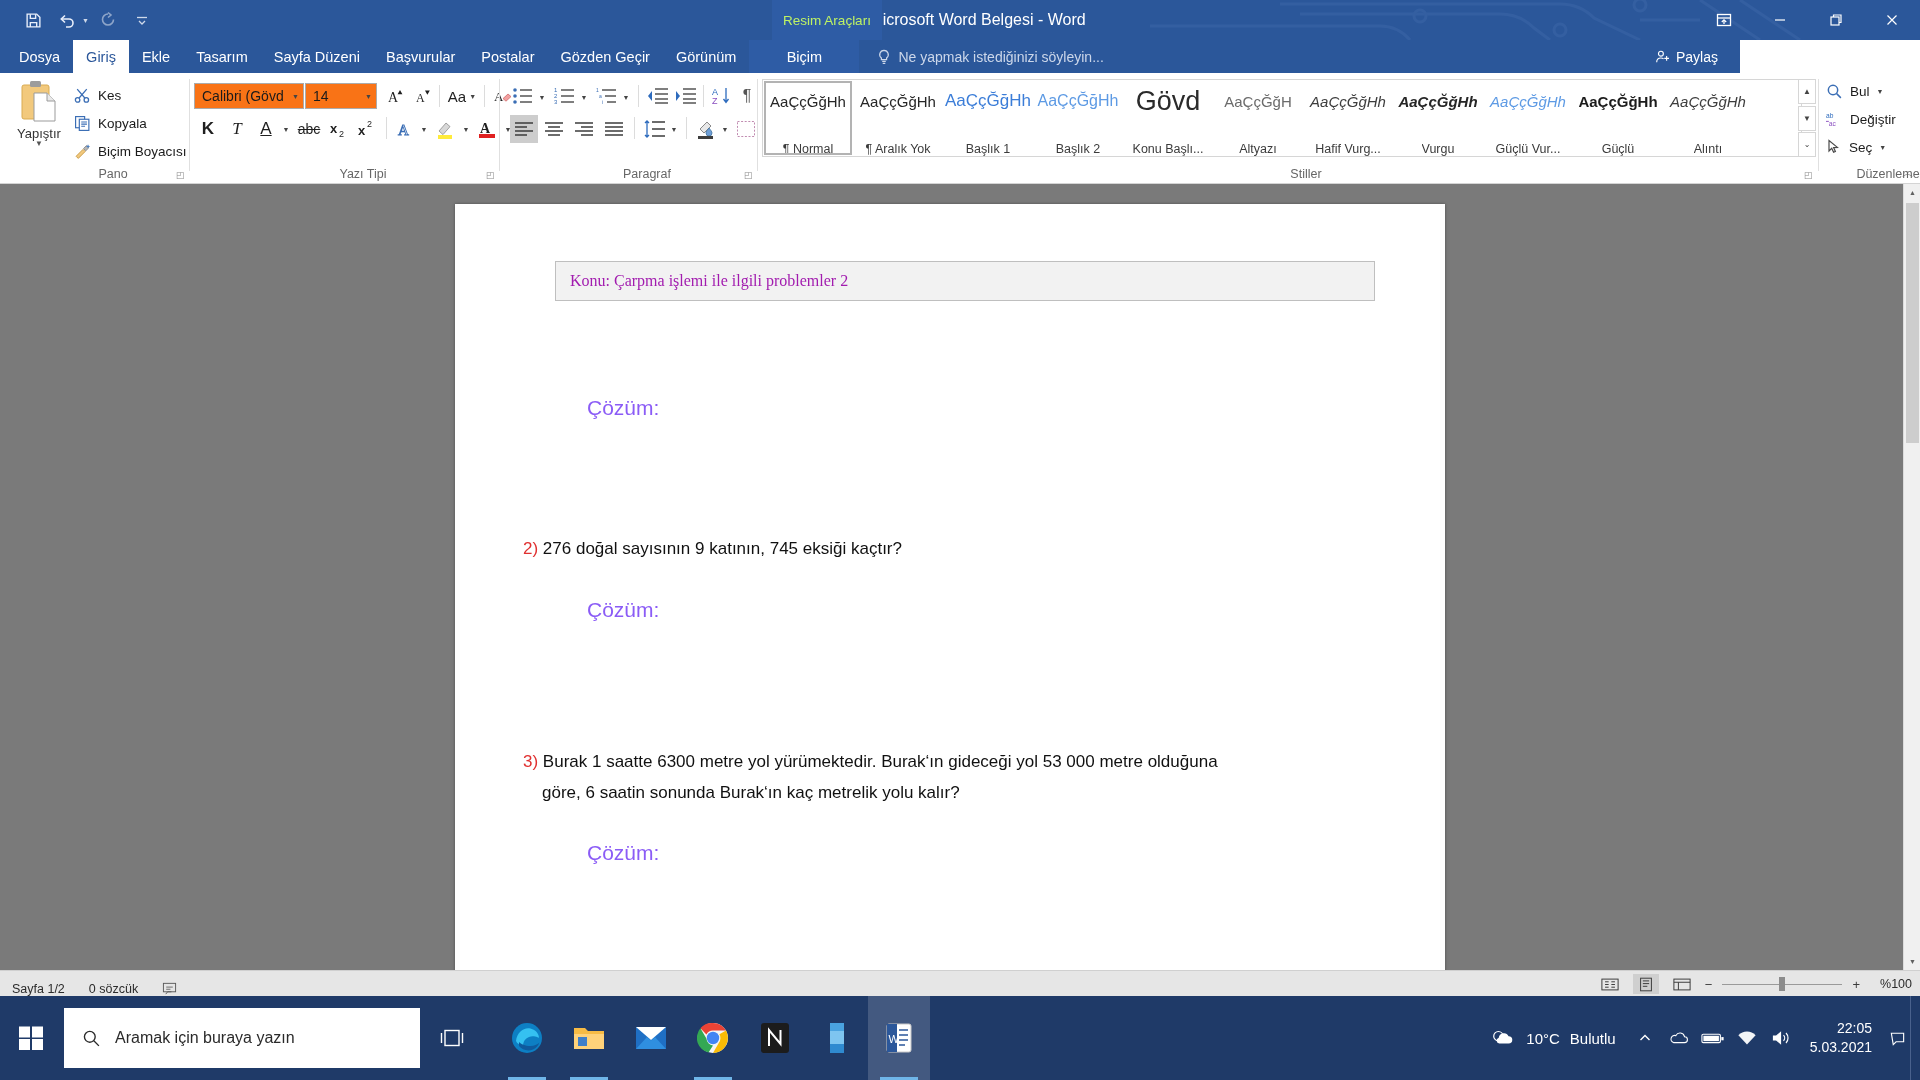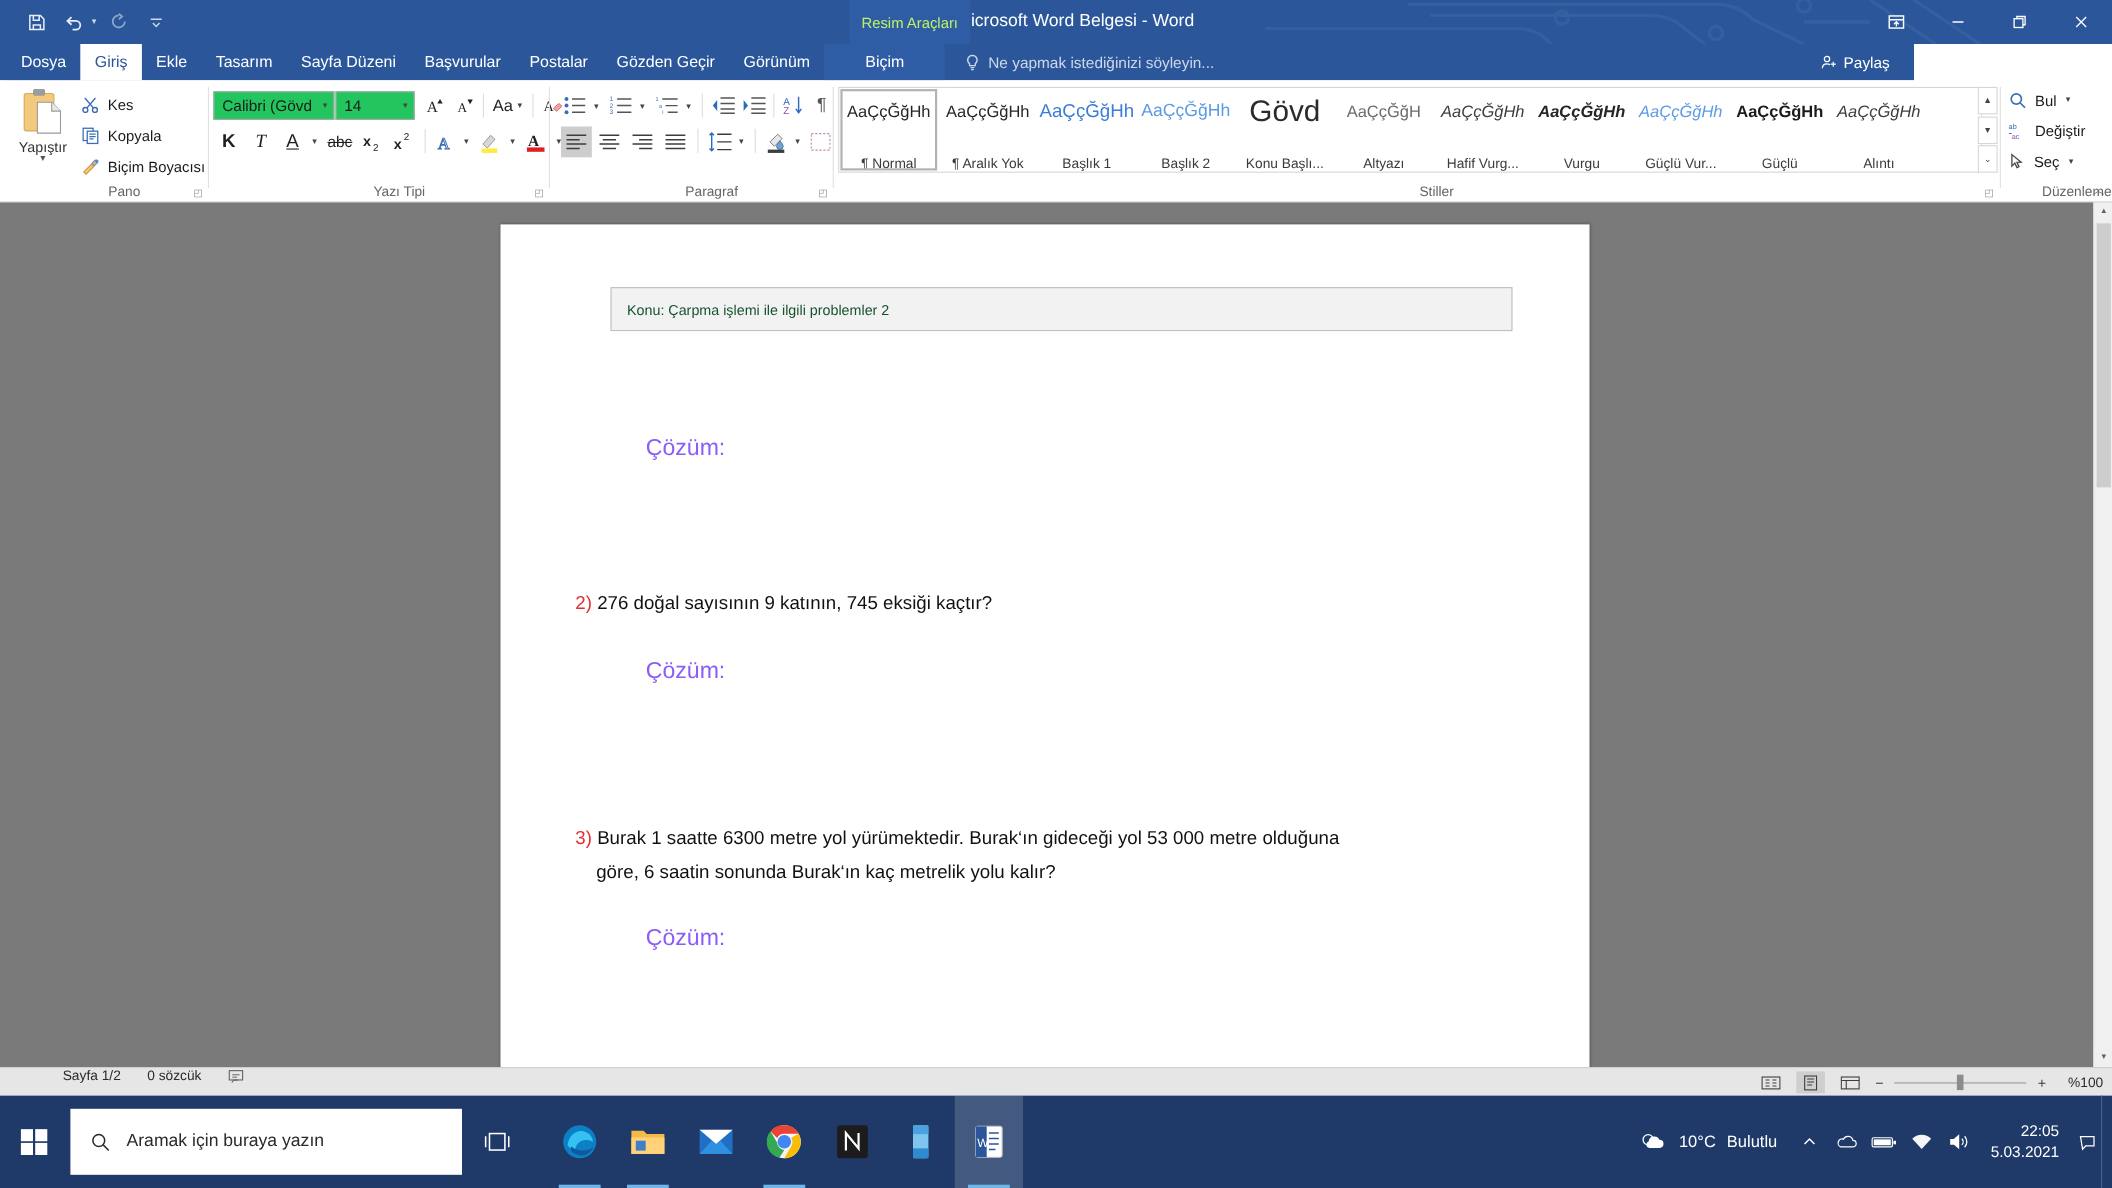--- a/index.html
+++ b/index.html
@@ -86,21 +86,21 @@
   }
   .paste-label { font-size: 13px; color: #333; margin-top: 1px; }
   .paste-caret { font-size: 8px; color: #555; line-height: 6px; }
   .clip-item {
     position: absolute; left: 74px; display: flex; align-items: center; gap: 7px;
     font-size: 13.5px; color: #1b1b1b; height: 24px;
   }
 
   
   .fontbox {
-    position: absolute; background: #22c55e; border: 1px solid #ababab;
+    position: absolute; background: #f97316; border: 1px solid #ababab;
     height: 26px; display: flex; align-items: center; padding: 0 4px 0 7px;
     font-size: 14px; color: #1b1b1b; justify-content: space-between;
   }
   .fontbox .cv { font-size: 7px; color: #444; }
   .ic {
     position: absolute; display: flex; align-items: center; justify-content: center;
     color: #1f1f1f;
   }
   .ic-t { font-size: 16px; }
   .mini-caret { font-size: 7px; color: #444; }
@@ -151,21 +151,21 @@
   }
   .page {
     position: absolute; left: 455px; top: 20px; width: 990px; height: 780px;
     background: #ffffff; box-shadow: 0 0 3px rgba(0,0,0,.35);
   }
   .doc-title-box {
     position: absolute; left: 100px; top: 57px; width: 820px; height: 40px;
     background: #f2f2f2; border: 1px solid #bfbfbf;
     display: flex; align-items: center; padding-left: 14px;
   }
-  .doc-title-text { font-size: 13px; color: #14532d; }
+  .doc-title-text { font-size: 16px; color: #a21caf; font-family: Liberation Serif, serif; }
   .q {
     position: absolute; left: 68px; width: 830px; font-size: 17px; color: #111;
     line-height: 1.45;
   }
   .q-num { color: #e03030; }
   .cozum {
     position: absolute; left: 132px; font-size: 21px; color: #8b5cf6;
   }
 
   
@@ -180,21 +180,21 @@
   }
   .vs-thumb {
     position: absolute; left: 2px; top: 19px; width: 13px; height: 240px;
     background: #cdcdcd;
   }
 
   
   .statusbar {
     position: absolute; left: 0; top: 970px; width: 1920px; height: 26px;
     background: #e6e6e6; border-top: 1px solid #d0d0d0;
-    display: flex; align-items: flex-start; font-size: 12.5px; color: #2b2b2b; padding-left: 45px;
+    display: flex; align-items: flex-end; font-size: 12.5px; color: #2b2b2b;
   }
   .sb-item { padding: 0 12px; display: flex; align-items: center; gap: 6px; }
   .sb-right {
     position: absolute; right: 8px; top: 0; height: 26px;
     display: flex; align-items: center; gap: 10px;
   }
   .view-btn {
     width: 26px; height: 20px; display: flex; align-items: center;
     justify-content: center;
   }

